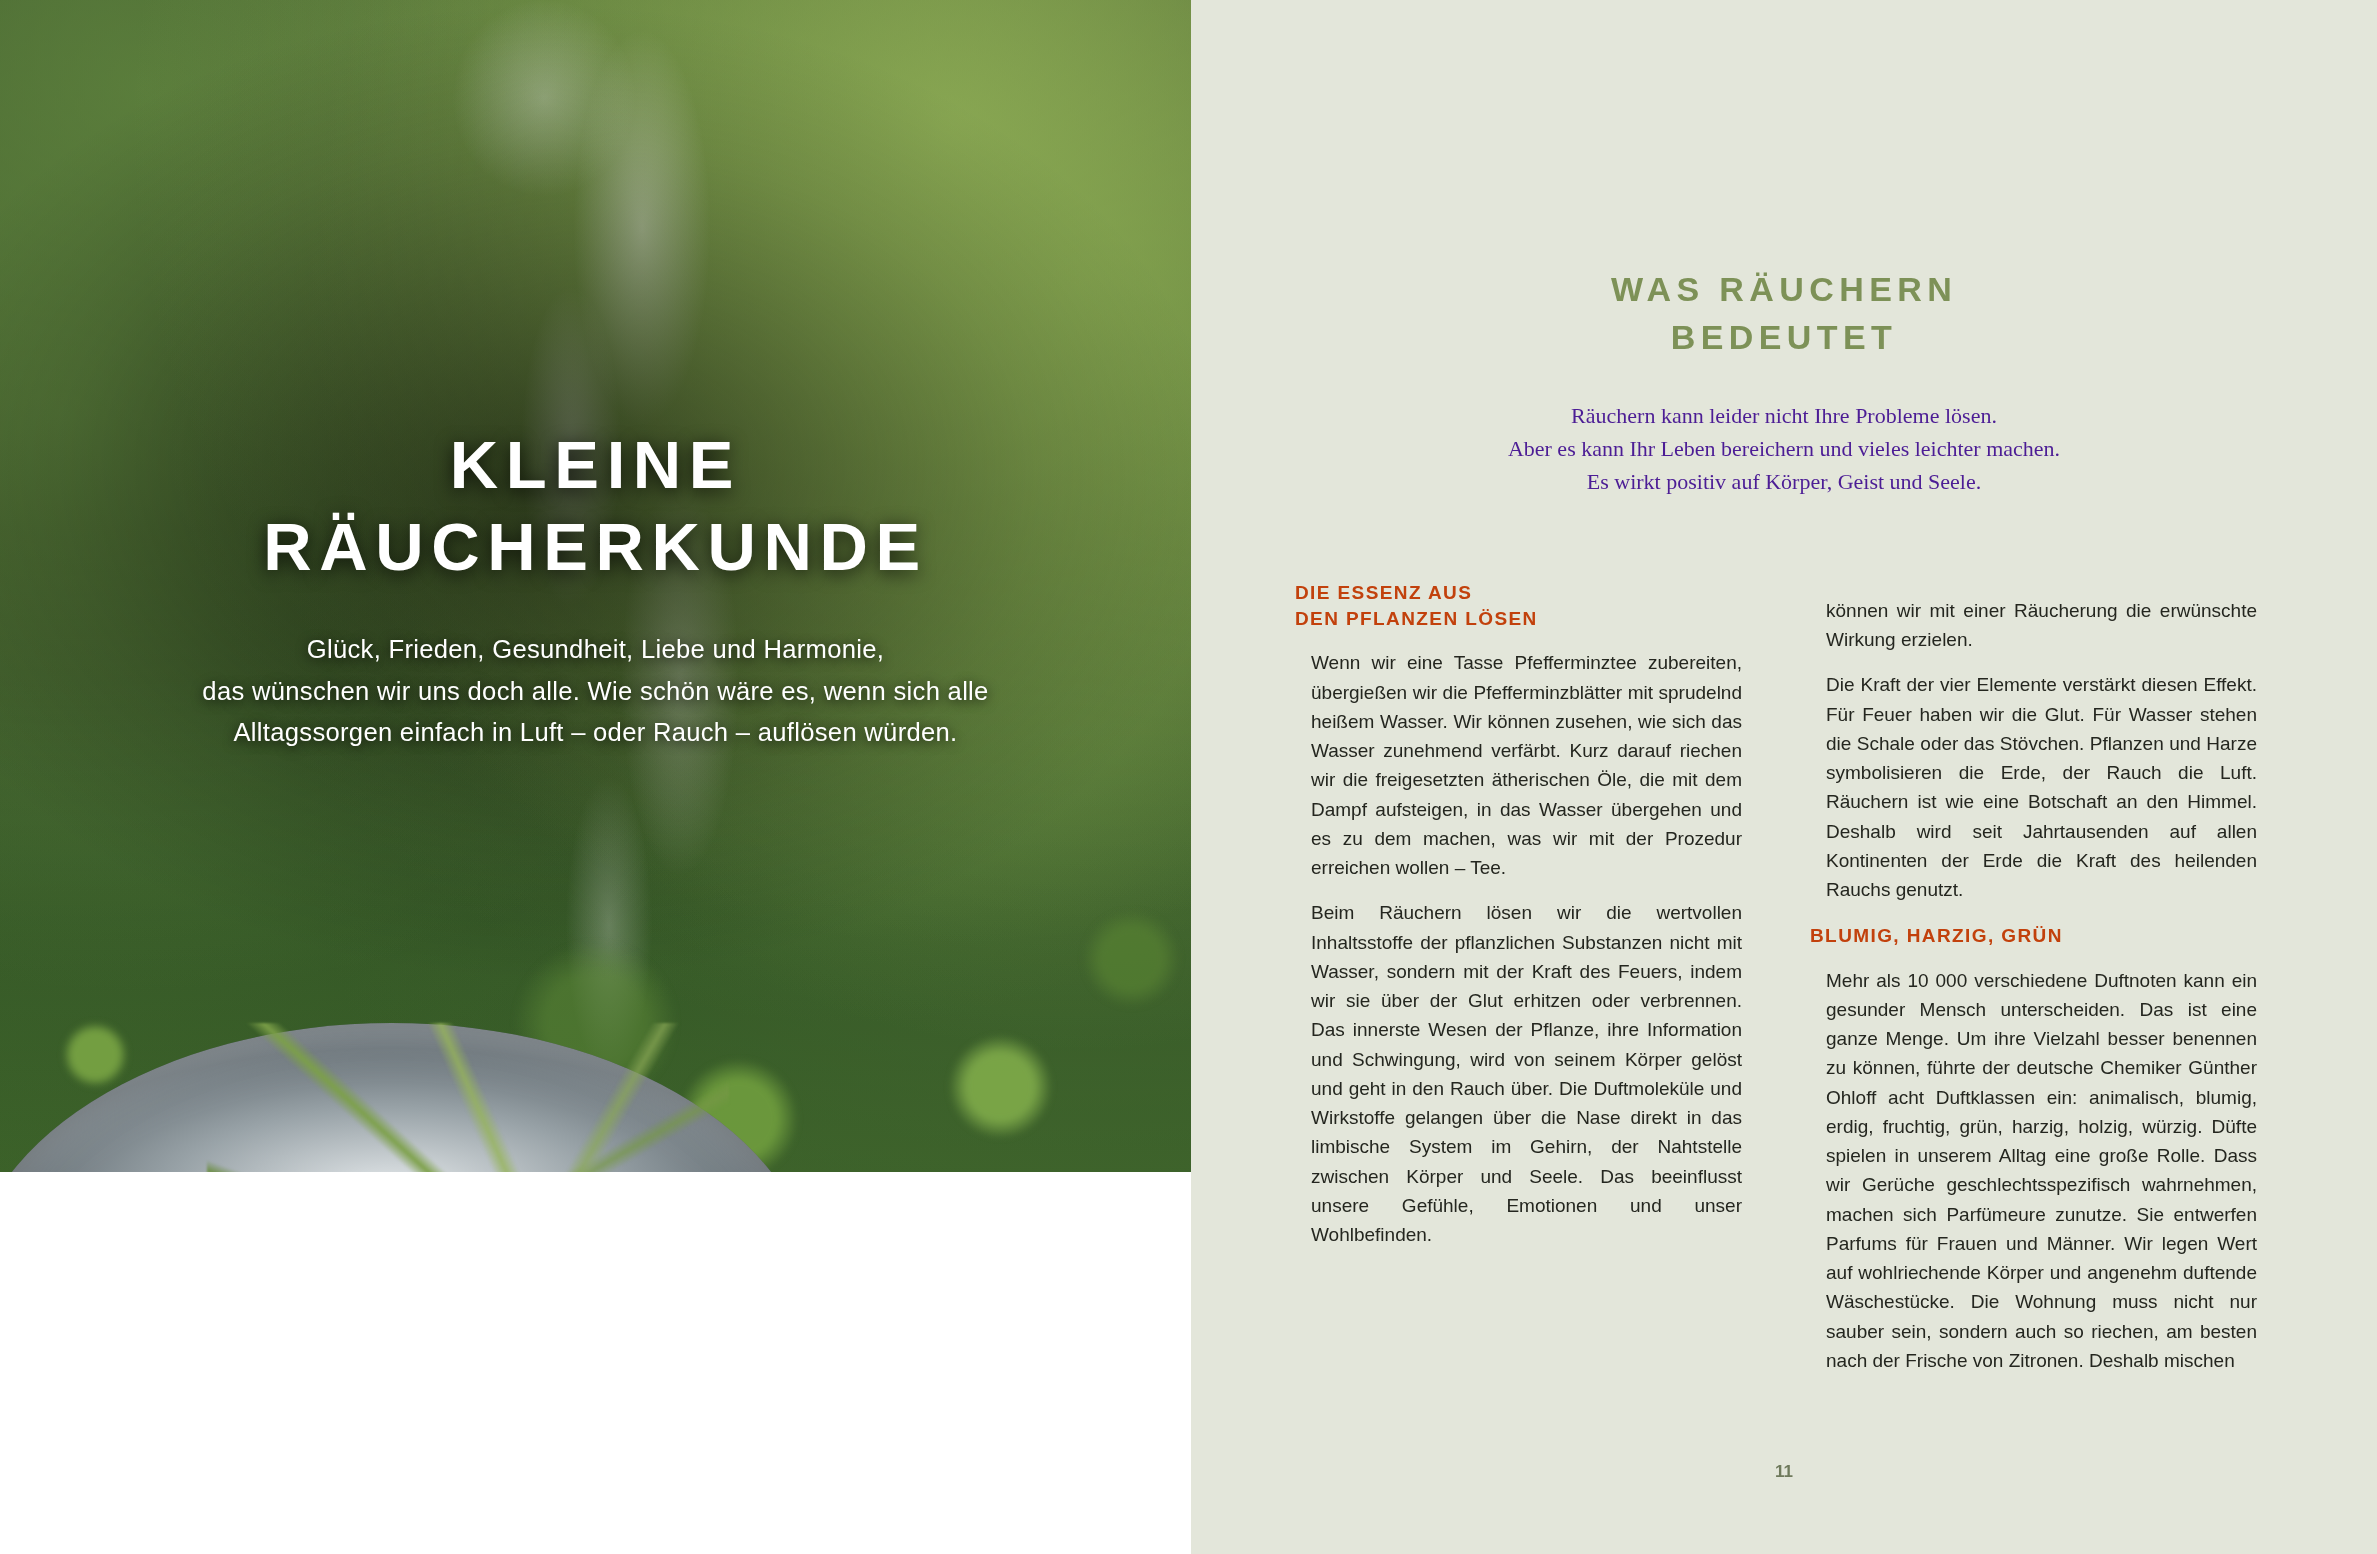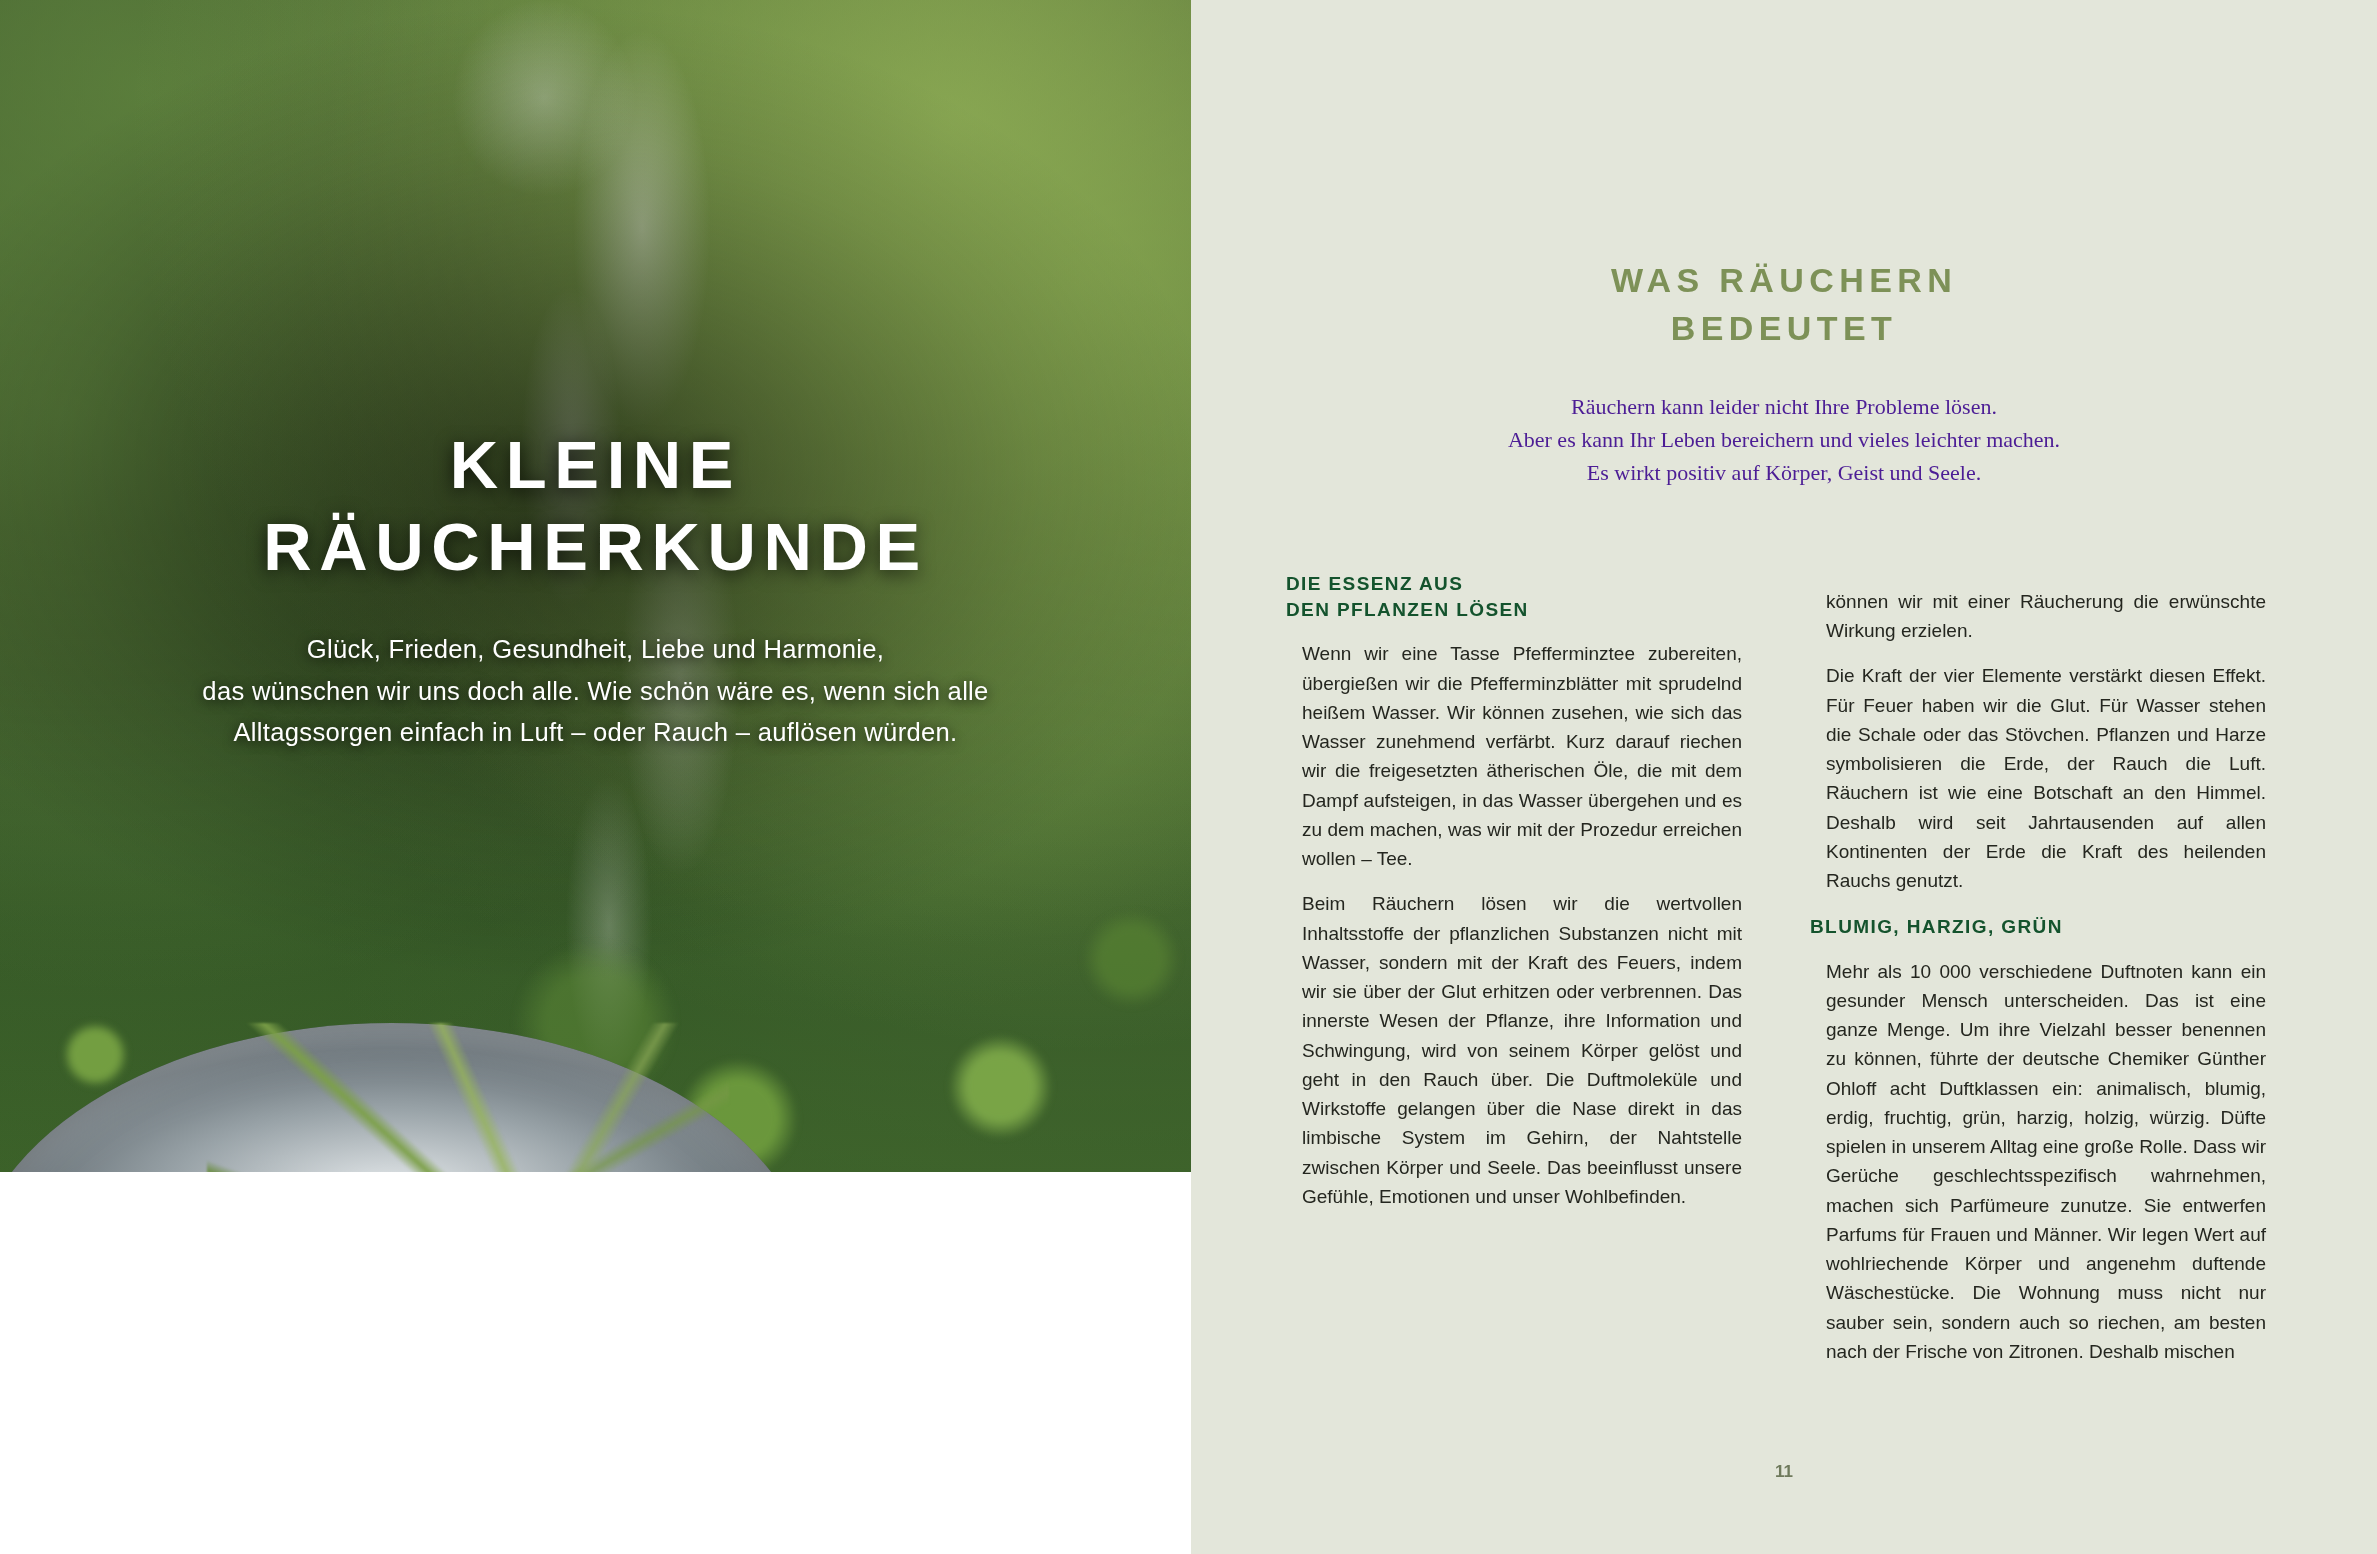--- a/index.html
+++ b/index.html
@@ -145,21 +145,21 @@
     text-shadow: 0 2.2px 12px rgba(0,0,0,0.8);
   }
 
   
   .page-right {
     position: relative;
     width: 1186px;
     height: 1555px;
     background: #e3e6da;
     box-sizing: border-box;
-    padding: 8px;
+    padding: 17px;
   }
   .right-head {
     text-align: center;
     padding-top: 248px;
   }
   .right-title {
     color: #7d9157;
     font-size: 34px;
     font-weight: bold;
     letter-spacing: 5.4px;
@@ -178,21 +178,21 @@
   .columns {
     display: flex;
     gap: 52px;
     padding: 81px 87px 0 87px;
     box-sizing: border-box;
   }
   .col {
     width: 479px;
   }
   .sub-head {
-    color: #14532d;
+    color: #c2410c;
     font-size: 19px;
     font-weight: bold;
     letter-spacing: 1.4px;
     line-height: 1.38;
     margin: 0 0 7.6px 0;
   }
   .sub-head.spaced { margin-top: 19px; }
   .body-text {
     font-size: 19px;
     line-height: 1.54;

